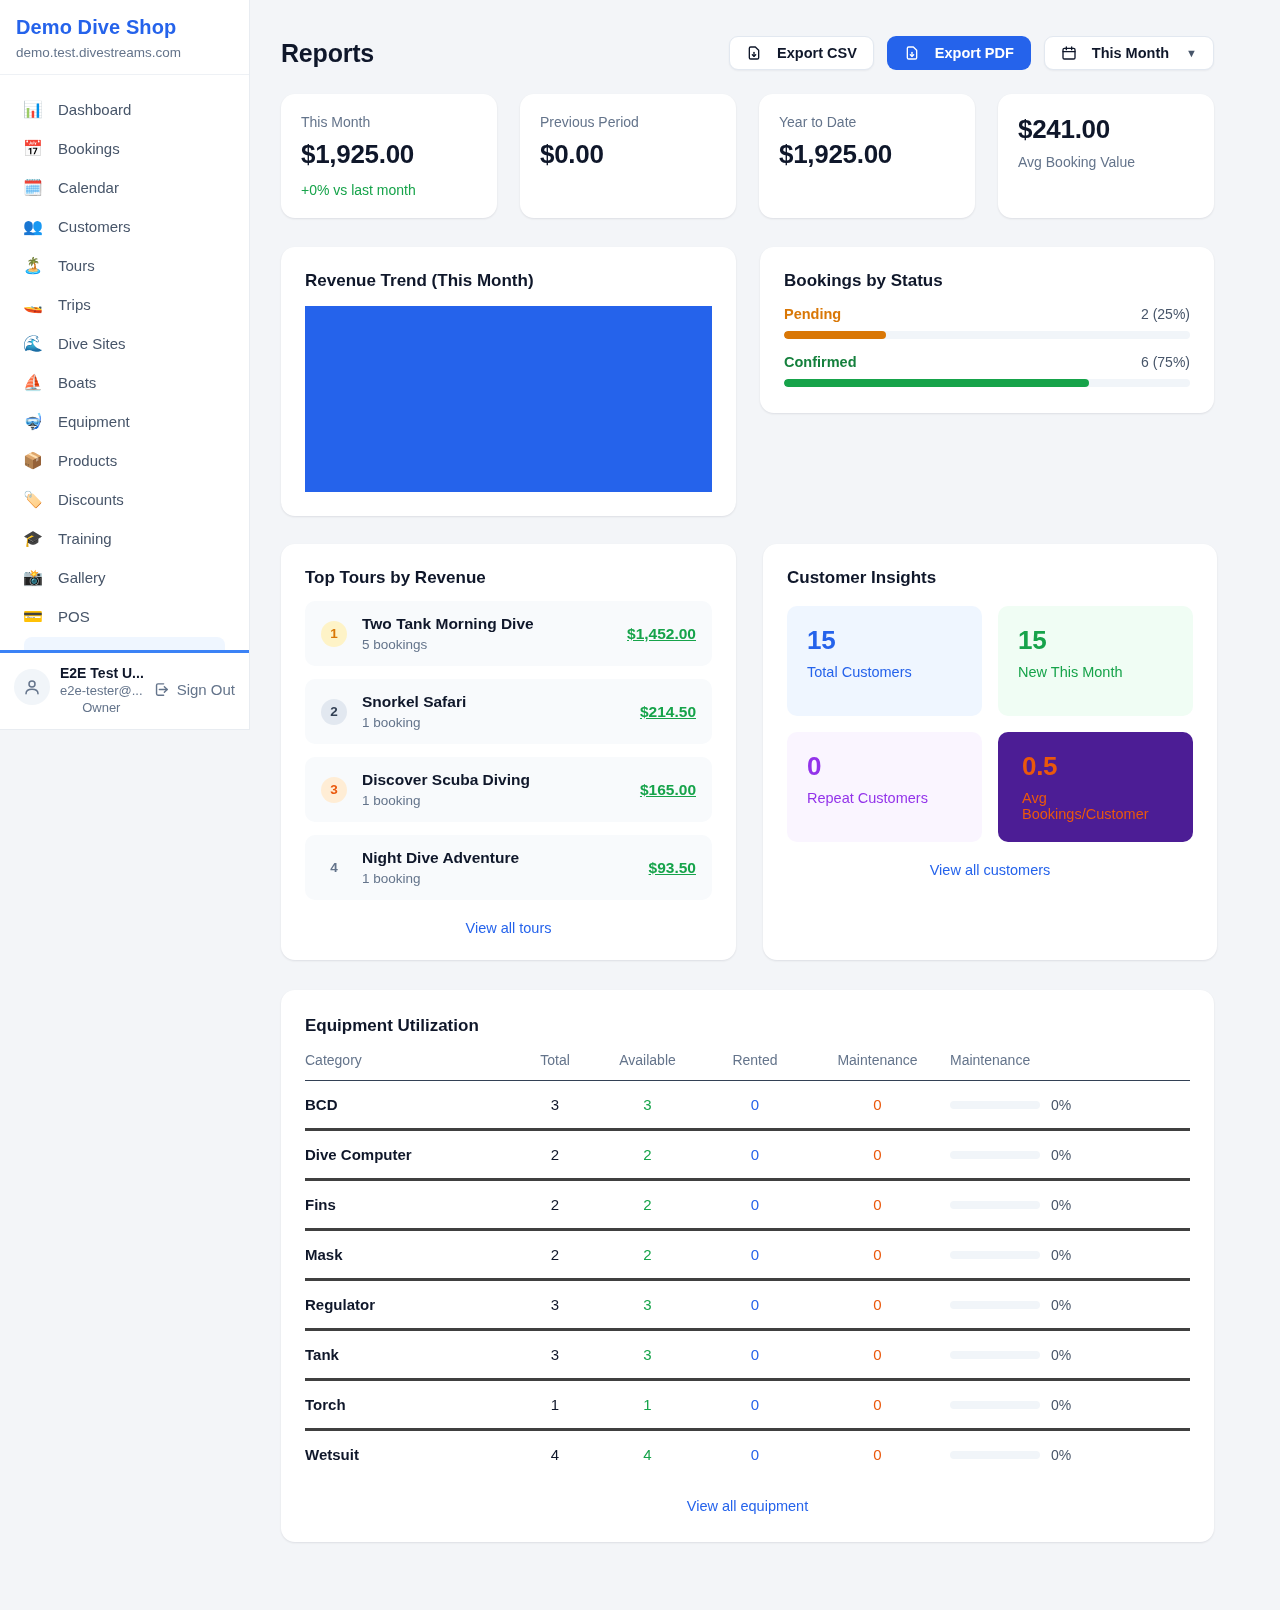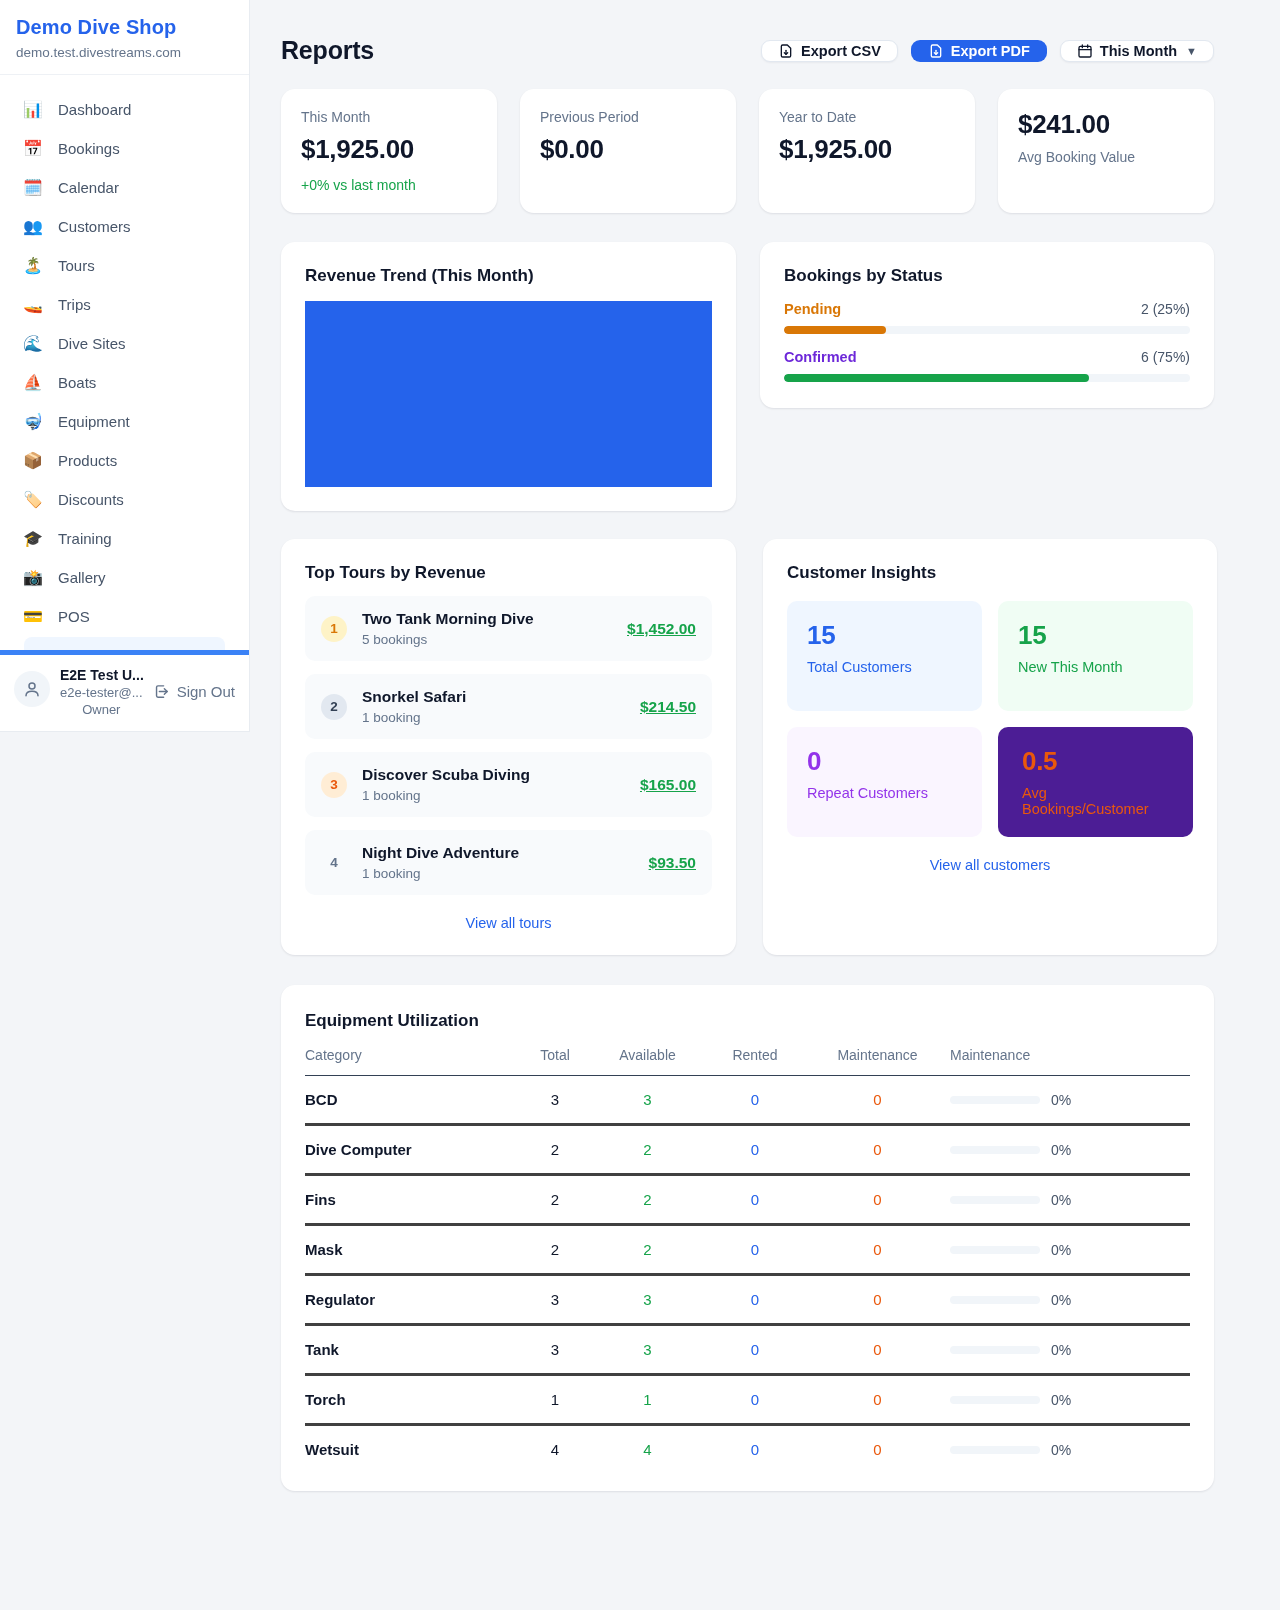--- a/index.html
+++ b/index.html
@@ -26,42 +26,42 @@
   .nav-item {
     display:flex; align-items:center; gap:14px;
     padding:10px 10px; margin-bottom:2px; border-radius:8px;
     color:#475569; font-size:15px; cursor:pointer;
   }
   .nav-item .ni-icon { width:22px; text-align:center; font-size:16px; line-height:1; }
   .nav-active-partial {
     height:13px; margin:2px 12px 0; border-radius:8px 8px 0 0; background:#eff6ff;
   }
   .user-box {
-    border-top:5px solid #3b82f6; padding:12px 14px 14px;
+    border-top:3px solid #3b82f6; padding:12px 14px 14px;
     display:flex; align-items:flex-start; gap:10px;
   }
   .avatar {
     width:36px; height:36px; border-radius:50%; background:#f1f5f9; flex:0 0 auto;
     display:flex; align-items:center; justify-content:center; margin-top:4px;
   }
   .user-meta { min-width:0; flex:1; }
   .user-name { font-size:14px; font-weight:700; color:#0f172a; white-space:nowrap; }
   .user-email, .user-role { font-size:13px; color:#64748b; margin-top:2px; white-space:nowrap;text-align:center; }
   .signout {
     display:flex; align-items:center; gap:7px; color:#64748b; font-size:15px;
     margin-top:16px; cursor:pointer; flex:0 0 auto;
   }
 
   
   .main { position:absolute; left:250px; top:8px; width:1030px; padding:28px 66px 40px 31px; }
   .page-head { display:flex; align-items:center; justify-content:space-between; }
   .page-title { font-size:25px; font-weight:800; letter-spacing:-.2px; }
   .head-actions { display:flex; gap:13px; }
   .btn {
-    display:inline-flex; align-items:center; gap:7px; height:22px; padding:0 16px;
+    display:inline-flex; align-items:center; gap:15px; height:34px; padding:0 16px;
     border-radius:9px; font-size:14.5px; font-weight:600; cursor:pointer;
     border:1px solid transparent; background:#fff; color:#0f172a;
   }
   .btn-outline { border-color:#e2e8f0; box-shadow:0 1px 2px rgba(15,23,42,.05); }
   .btn-primary { background:#2563eb; color:#fff; }
   .chev { font-size:11px; color:#475569; margin-left:2px; }
 
   .card {
     background:#fff; border-radius:14px;
     box-shadow:0 1px 2px rgba(15,23,42,.06), 0 1px 3px rgba(15,23,42,.04);
@@ -298,21 +298,21 @@
           <span class="status-name" style="color:#d97706">Pending</span>
           <span class="status-val">2 (25%)</span>
         </div>
         <div class="track">
           <div class="fill" style="width:25%;background:#d97706"></div>
         </div>
       </div>
 
       <div class="status-row">
         <div class="status-head">
-          <span class="status-name" style="color:#6d28d9">Confirmed</span>
+          <span class="status-name" style="color:#15803d">Confirmed</span>
           <span class="status-val">6 (75%)</span>
         </div>
         <div class="track">
           <div class="fill" style="width:75%;background:#16a34a"></div>
         </div>
       </div>
     </div>
   </section>
 
   <section class="row3">
@@ -475,15 +475,16 @@
         <div class="c-center c-avail">4</div>
         <div class="c-center c-rent">0</div>
         <div class="c-center c-maint">0</div>
         <div class="util-cell">
             <span class="util-bar"></span>
             <span class="util-pct">0%</span>
           </div>
       </div>
     </div>
 
+    <a class="view-link" style="margin:20px 0 10px;">View all equipment</a>
   </section>
 
 </main>
 
 </body></html>

